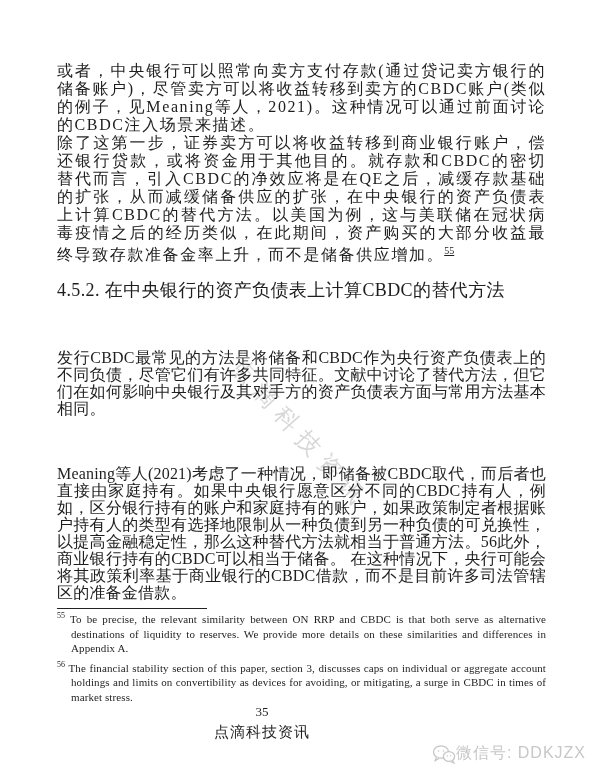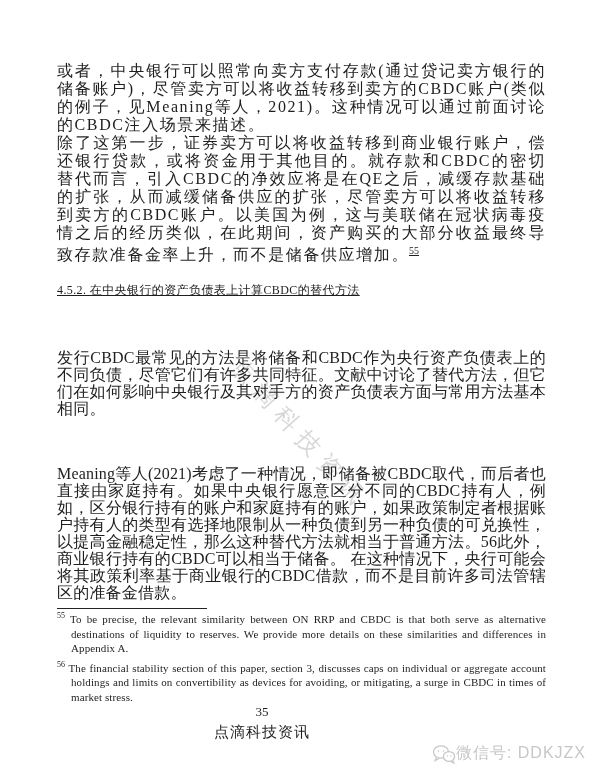--- a/index.html
+++ b/index.html
@@ -30,26 +30,25 @@
     line-height:17px;
     letter-spacing:0.2px;
     margin-top:48px;
   }
   .fn-ref{
     font-size:10px;
     text-decoration:underline;
     letter-spacing:0;
   }
   .heading{
-    font-size:12px;
+    font-size:18px;
     font-weight:normal;
     margin:15px 0 23px 0;
     letter-spacing:0.4px;
     line-height:22px;
-    text-decoration:underline;
   }
   .footnote-rule{
     margin-top:7px;
     width:150px;
     border:none;
     border-top:1.6px solid #222;
     height:0;
   }
   .footnotes{
     font-size:11px;
@@ -115,21 +114,21 @@
 
   <div class="watermark">点滴科技资讯</div>
 
   <main class="content">
 
     <p class="para loose">
       <span>或者，中央银行可以照常向卖方支付存款(通过贷记卖方银行的储备账户)，尽管卖方可以将收益转移到卖方的CBDC账户(类似的例子，见Meaning等人，2021)。这种情况可以通过前面讨论的CBDC注入场景来描述。</span>
     </p>
 
     <p class="para loose">
-      <span>除了这第一步，证券卖方可以将收益转移到商业银行账户，偿还银行贷款，或将资金用于其他目的。就存款和CBDC的密切替代而言，引入CBDC的净效应将是在QE之后，减缓存款基础的扩张，从而减缓储备供应的扩张，尽管卖方可以将收益转移到卖方的CBDC账户。以美国为例，这与美联储在冠状病毒疫情之后的经历类似，在此期间，资产购买的大部分收益最终导致存款准备金率上升，而不是储备供应增加。</span><sup class="fn-ref">55</sup>
+      <span>除了这第一步，证券卖方可以将收益转移到商业银行账户，偿还银行贷款，或将资金用于其他目的。就存款和CBDC的密切替代而言，引入CBDC的净效应将是在QE之后，减缓存款基础的扩张，从而减缓储备供应的扩张，在中央银行的资产负债表上计算CBDC的替代方法。以美国为例，这与美联储在冠状病毒疫情之后的经历类似，在此期间，资产购买的大部分收益最终导致存款准备金率上升，而不是储备供应增加。</span><sup class="fn-ref">55</sup>
     </p>
 
     <h2 class="heading">4.5.2. 在中央银行的资产负债表上计算CBDC的替代方法</h2>
 
     <p class="para tight">发行CBDC最常见的方法是将储备和CBDC作为央行资产负债表上的不同负债，尽管它们有许多共同特征。文献中讨论了替代方法，但它们在如何影响中央银行及其对手方的资产负债表方面与常用方法基本相同。</p>
 
     <p class="para tight">Meaning等人(2021)考虑了一种情况，即储备被CBDC取代，而后者也直接由家庭持有。如果中央银行愿意区分不同的CBDC持有人，例如，区分银行持有的账户和家庭持有的账户，如果政策制定者根据账户持有人的类型有选择地限制从一种负债到另一种负债的可兑换性，以提高金融稳定性，那么这种替代方法就相当于普通方法。56此外，商业银行持有的CBDC可以相当于储备。 在这种情况下，央行可能会将其政策利率基于商业银行的CBDC借款，而不是目前许多司法管辖区的准备金借款。</p>
 
     <div class="footnote-rule"></div>
 

